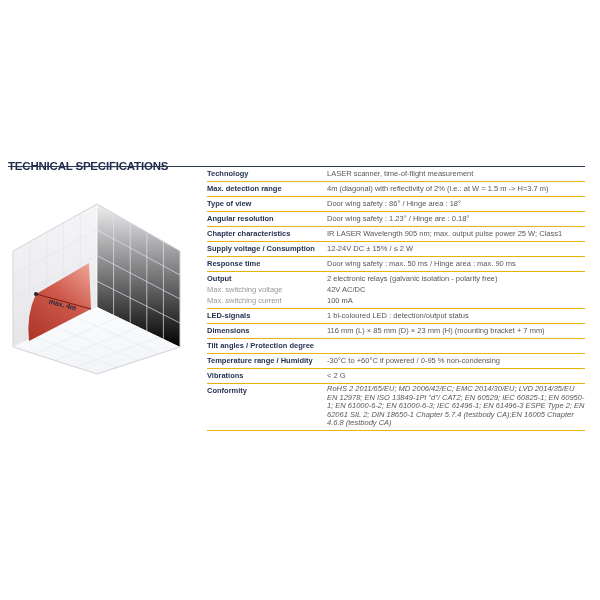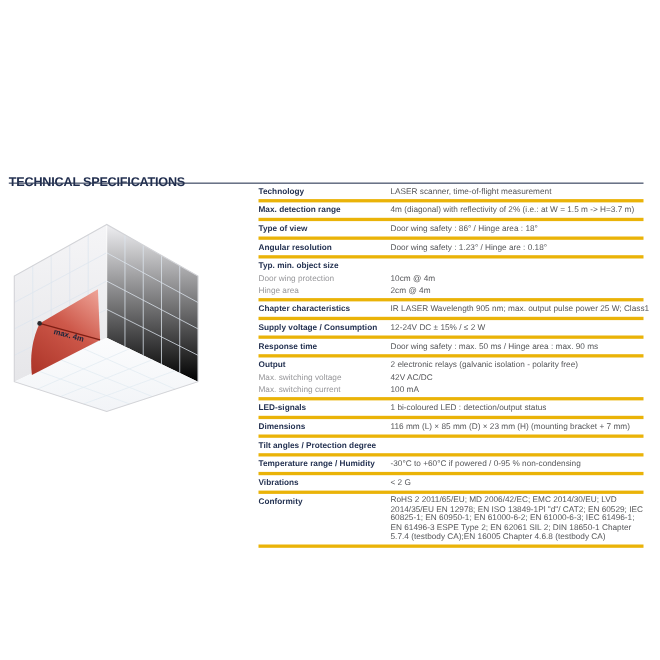--- a/index.html
+++ b/index.html
@@ -3,26 +3,26 @@
 <meta charset="utf-8">
 <style>
   html,body{margin:0;padding:0;background:#ffffff;}
   #canvas{position:relative;width:600px;height:600px;background:#ffffff;overflow:hidden;
           font-family:"Liberation Sans", sans-serif;}
   .page-title{position:absolute;left:8px;top:160px;font-size:11.5px;font-weight:bold;
               color:#1f2c4d;letter-spacing:-0.2px;}
   .title-rule{position:absolute;left:8px;top:166px;width:577px;height:1px;background:#2b3854;}
   
   .spec-table{position:absolute;left:207px;top:167px;width:378px;}
-  .trow{border-bottom:3px solid #eab308;padding:1px 0 2px 0;margin-left:28px;}
+  .trow{border-bottom:1px solid #eab308;padding:1px 0 2px 0;}
   .line{display:flex;line-height:11px;font-size:7.5px;}
   .cell-label{width:120px;flex:0 0 120px;font-weight:bold;color:#243252;white-space:nowrap;}
   .cell-label.sub{font-weight:normal;color:#97979a;}
   .cell-value{flex:1;color:#56575a;white-space:nowrap;}
-  .trow.wrap .cell-value{white-space:normal;line-height:8.5px;}
+  .trow.wrap .cell-value{white-space:normal;line-height:8.5px;font-style:italic;}
   
   .room-svg{position:absolute;left:0px;top:190px;}
 </style>
 </head>
 <body>
 
 <div id="canvas">
 
   <div class="page-title">TECHNICAL SPECIFICATIONS</div>
   <div class="title-rule"></div>
@@ -113,34 +113,20 @@
       </div>
     </div>
 
     <div class="trow">
       <div class="line">
         <span class="cell-label">Angular resolution</span>
         <span class="cell-value">Door wing safety : 1.23° / Hinge are : 0.18°</span>
       </div>
     </div>
 
-    <div class="trow">
-      <div class="line">
-        <span class="cell-label">Typ. min. object size</span>
-        <span class="cell-value"></span>
-      </div>
-      <div class="line">
-        <span class="cell-label sub">Door wing protection</span>
-        <span class="cell-value">10cm @ 4m</span>
-      </div>
-      <div class="line">
-        <span class="cell-label sub">Hinge area</span>
-        <span class="cell-value">2cm @ 4m</span>
-      </div>
-    </div>
 
     <div class="trow">
       <div class="line">
         <span class="cell-label">Chapter characteristics</span>
         <span class="cell-value">IR LASER Wavelength 905 nm; max. output pulse power 25 W; Class1</span>
       </div>
     </div>
 
     <div class="trow">
       <div class="line">

